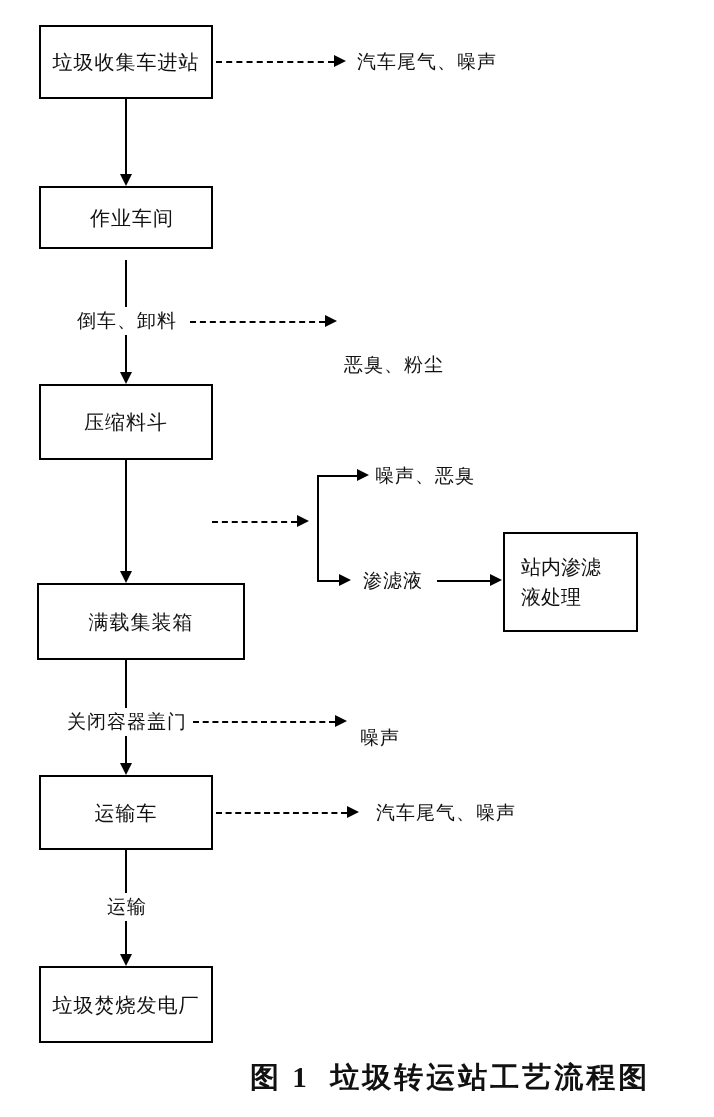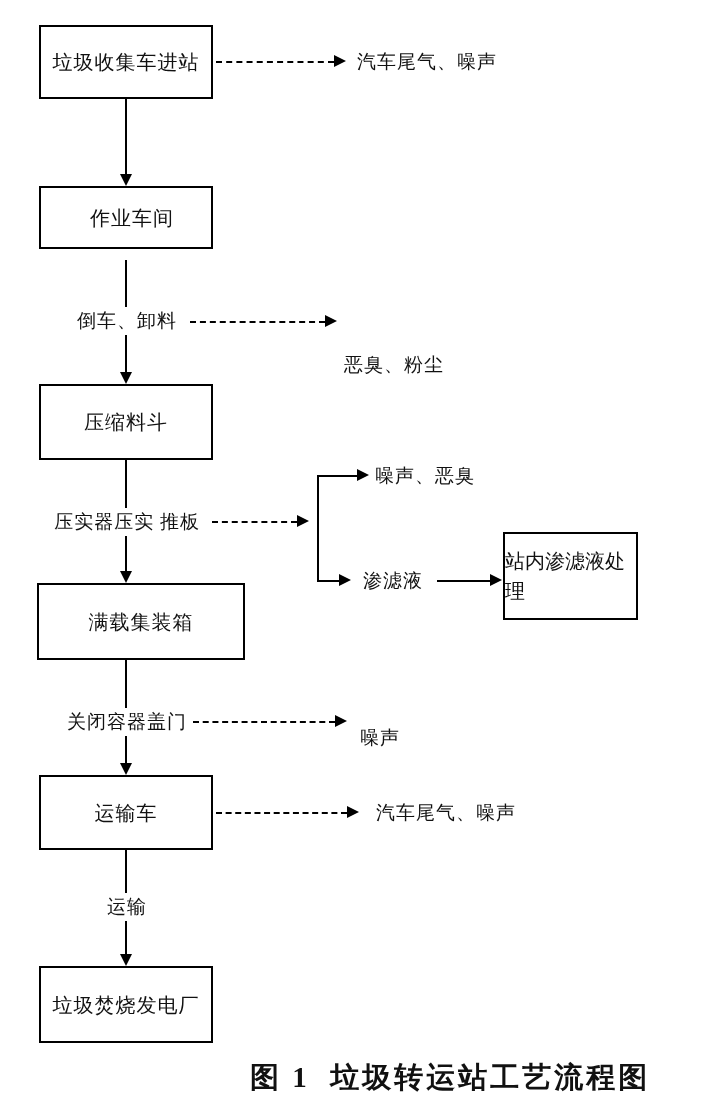--- a/index.html
+++ b/index.html
@@ -100,41 +100,40 @@
   <div class="box" style="left:37px; top:583px; width:208px; height:77px;">
     <span>满载集装箱</span>
   </div>
   <div class="box" style="left:39px; top:966px; width:174px; height:77px;">
     <span>垃圾焚烧发电厂</span>
   </div>
   <div class="box" style="left:39px; top:775px; width:174px; height:75px;">
     <span>运输车</span>
   </div>
 
-  <div class="box" style="left:503px; top:532px; width:135px; height:88px; padding:2px 0; letter-spacing:0;">
+  <div class="box" style="left:503px; top:532px; width:135px; height:100px; padding:2px 16px; letter-spacing:0;">
     <span>站内渗滤液处理</span>
   </div>
 
   <div class="vline" style="left:125px; top:99px;  height:75px;"></div>
   <div class="arrow-down" style="left:120px; top:174px;"></div>
 
   <div class="vline" style="left:125px; top:260px; height:112px;"></div>
   <div class="arrow-down" style="left:120px; top:372px;"></div>
 
   <div class="vline" style="left:125px; top:460px; height:111px;"></div>
   <div class="arrow-down" style="left:120px; top:571px;"></div>
 
   <div class="vline" style="left:125px; top:660px; height:103px;"></div>
   <div class="arrow-down" style="left:120px; top:763px;"></div>
 
   <div class="vline" style="left:125px; top:850px; height:104px;"></div>
   <div class="arrow-down" style="left:120px; top:954px;"></div>
 
   <div class="step-label" style="left:127px; top:307px;">倒车、卸料</div>
-  <div class="step-label" style="left:127px; top:508px;">压实器压实 推板</div>
   <div class="step-label" style="left:127px; top:708px;">关闭容器盖门</div>
   <div class="step-label" style="left:127px; top:893px;">运输</div>
 
   <div class="dash" style="left:216px; top:61px;  width:118px;"></div>
   <div class="arrow-right" style="left:334px; top:55px;"></div>
 
   <div class="dash" style="left:190px; top:321px; width:135px;"></div>
   <div class="arrow-right" style="left:325px; top:315px;"></div>
 
   <div class="dash" style="left:212px; top:521px; width:85px;"></div>

